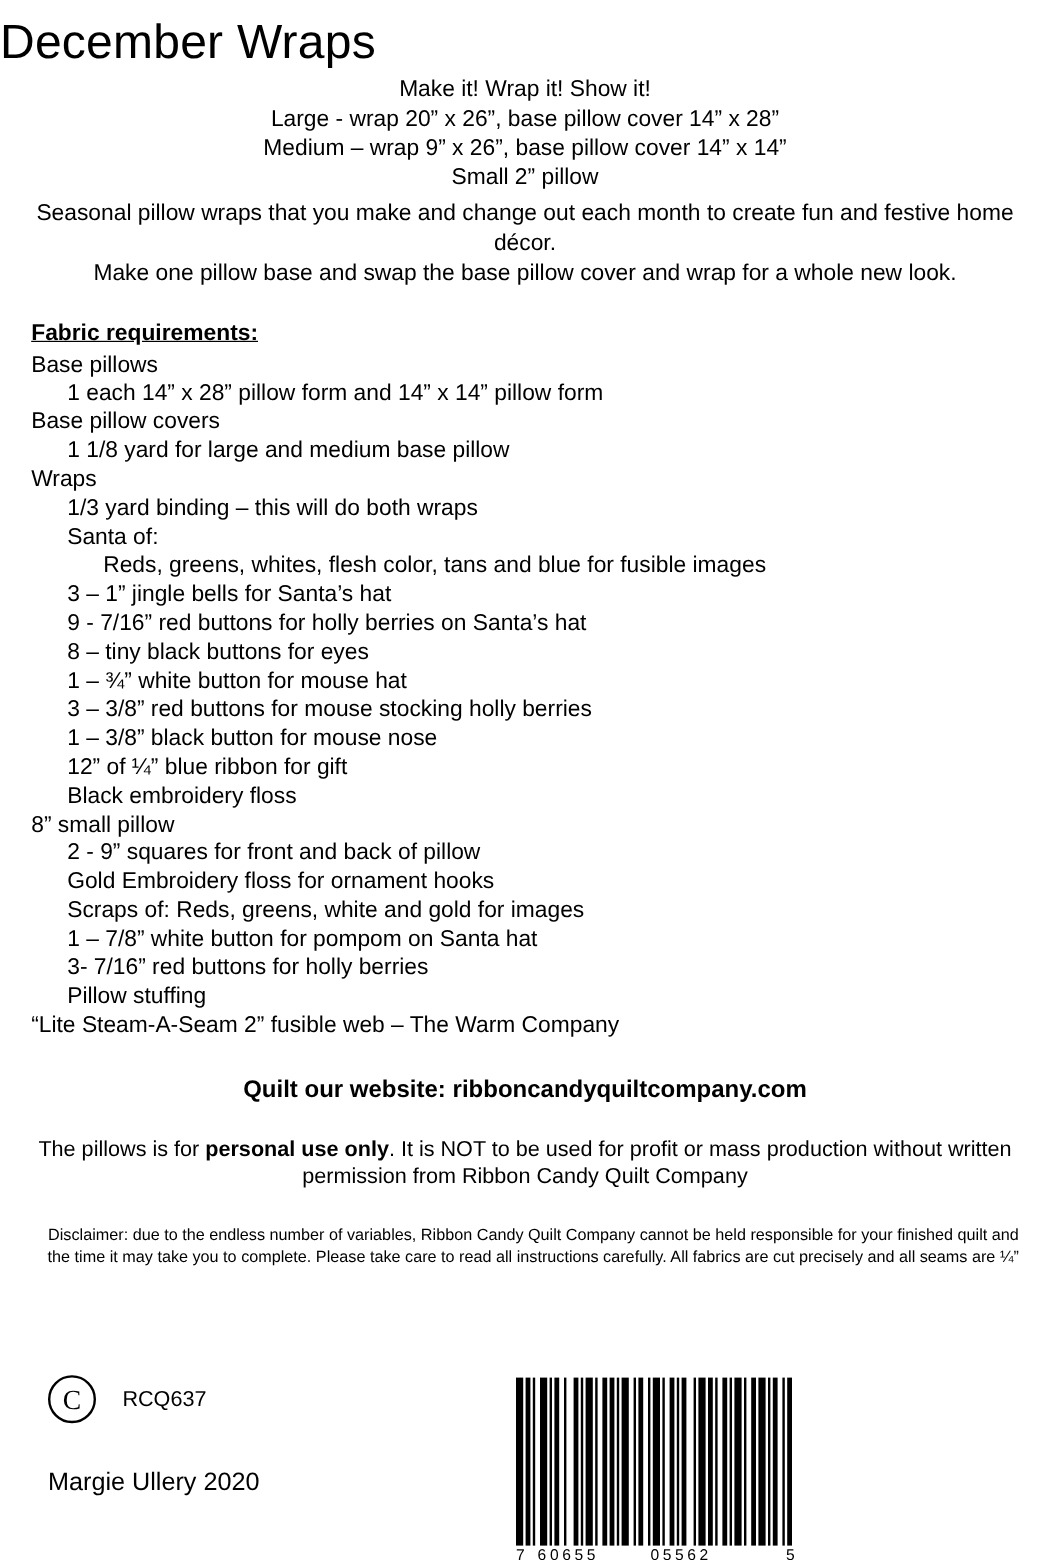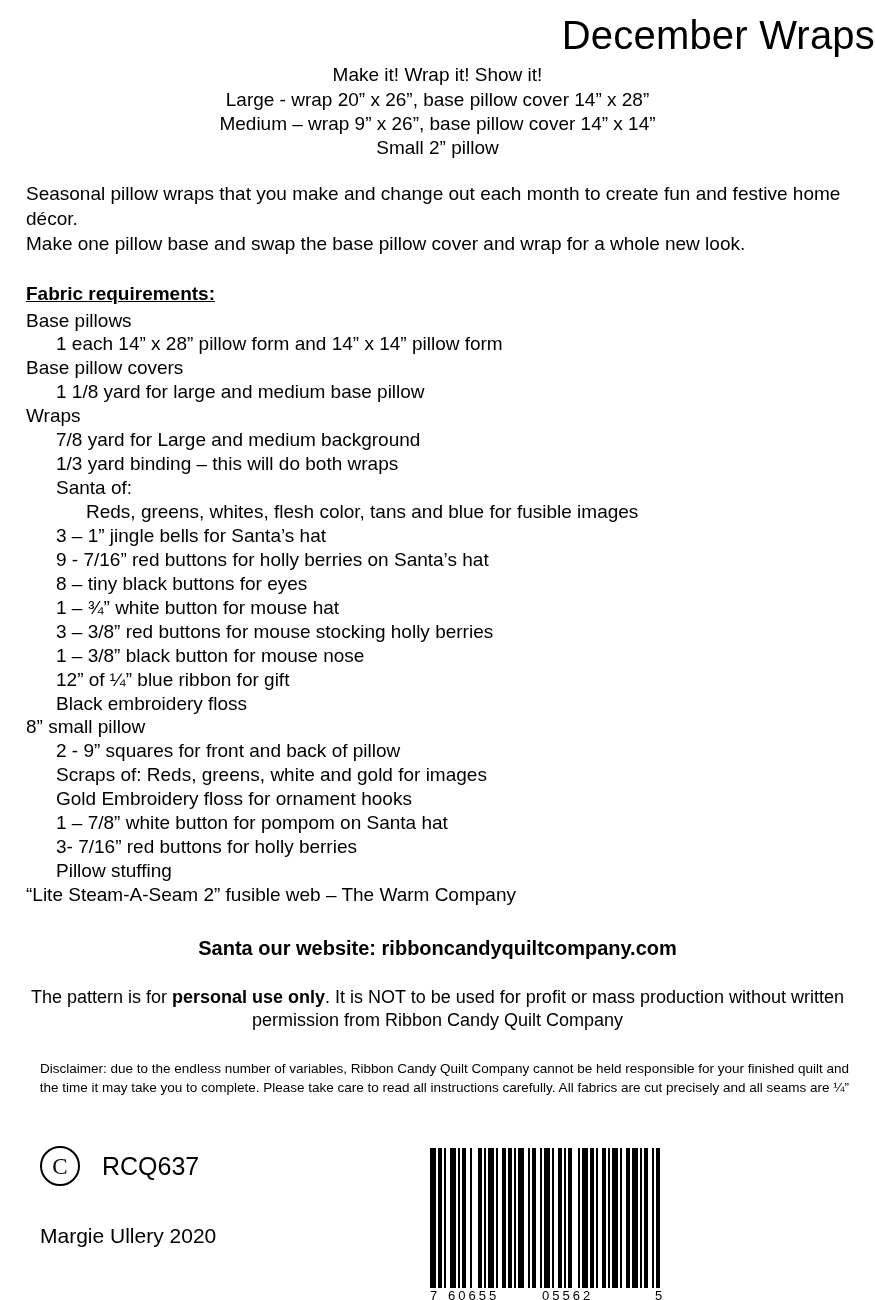--- a/index.html
+++ b/index.html
@@ -18,43 +18,43 @@
   .page {
     position: relative;
     width: 875px;
     height: 1300px;
     padding: 0;
     box-sizing: border-box;
   }
 
   
   .title {
-    text-align: right;
+    text-align: left;
     font-size: 40px;
     font-weight: normal;
     line-height: 1.08;
     margin: 14px 0 0 0;
     letter-spacing: 0.2px;
   }
   .subtitle {
     text-align: center;
     font-size: 19px;
     line-height: 1.28;
     margin-top: 6px;
   }
   .sizes {
     text-align: center;
     font-size: 19px;
     line-height: 1.28;
   }
 
   
   .intro {
-    margin: 22px 26px 0 26px;
-    text-align: left;
+    margin: 6px 26px 0 26px;
+    text-align: center;
     font-size: 19px;
     line-height: 1.3;
   }
   .intro .l2 {
     display: block;
   }
 
   
   .section-head {
     margin: 26px 0 0 26px;
@@ -118,21 +118,21 @@
     border-radius: 50%;
     display: flex;
     align-items: center;
     justify-content: center;
     font-size: 23px;
     font-family: "Liberation Serif", serif;
     line-height: 1;
   }
   .sku {
     margin-left: 22px;
-    font-size: 25px;
+    font-size: 18px;
   }
   .author {
     position: absolute;
     left: 40px;
     top: 100px;
     font-size: 21px;
   }
 
   
   .barcode-wrap {
@@ -184,49 +184,48 @@
   </div>
 
   <div class="section-head">Fabric requirements:</div>
 
   <div class="req-list" id="req-list">
       <div class="lvl0">Base pillows</div>
       <div class="lvl1">1 each 14” x 28” pillow form and 14” x 14” pillow form</div>
       <div class="lvl0">Base pillow covers</div>
       <div class="lvl1">1 1/8 yard for large and medium base pillow</div>
       <div class="lvl0">Wraps</div>
-      <div class="lvl1">7/8 yard for Large and medium background</div>
       <div class="lvl1">1/3 yard binding – this will do both wraps</div>
       <div class="lvl1">Santa of:</div>
       <div class="lvl2">Reds, greens, whites, flesh color, tans and blue for fusible images</div>
       <div class="lvl1">3 – 1” jingle bells for Santa’s hat</div>
       <div class="lvl1">9 -  7/16” red buttons for holly berries on Santa’s hat</div>
       <div class="lvl1">8 – tiny black buttons for eyes</div>
       <div class="lvl1">1 – ¾” white button for mouse hat</div>
       <div class="lvl1">3 – 3/8” red buttons for mouse stocking holly berries</div>
       <div class="lvl1">1 – 3/8” black button for mouse nose</div>
       <div class="lvl1">12” of ¼” blue ribbon for gift</div>
       <div class="lvl1">Black embroidery floss</div>
       <div class="lvl0">8” small pillow</div>
       <div class="lvl1">2 - 9” squares for front and back of pillow</div>
+      <div class="lvl1">Gold Embroidery floss for ornament hooks</div>
       <div class="lvl1">Scraps of: Reds, greens, white and gold for images</div>
-      <div class="lvl1">Gold Embroidery floss for ornament hooks</div>
       <div class="lvl1">1 – 7/8” white button for pompom on Santa hat</div>
       <div class="lvl1">3-  7/16” red buttons for holly berries</div>
       <div class="lvl1">Pillow stuffing</div>
       <div class="lvl0">“Lite Steam-A-Seam 2” fusible web – The Warm Company</div>
     </div>
 
   <div class="website">
-    <span>Santa our website:</span>
+    <span>Quilt our website:</span>
     <span>ribboncandyquiltcompany.com</span>
   </div>
 
   <div class="usage">
-    <span>The pattern is for </span><b>personal use only</b><span>.  It is NOT to be used for profit or mass production without written permission from Ribbon Candy Quilt Company</span>
+    <span>The pillows is for </span><b>personal use only</b><span>.  It is NOT to be used for profit or mass production without written permission from Ribbon Candy Quilt Company</span>
   </div>
 
   <div class="disclaimer">Disclaimer:  due to the endless number of variables, Ribbon Candy Quilt Company cannot be held responsible for your finished quilt and the time it may take you to complete.   Please take care to read all instructions carefully.  All fabrics are cut precisely and all seams are ¼”</div>
 
   <div class="footer">
 
     <div class="copyright-row">
       <span class="c-circle">C</span>
       <span class="sku">RCQ637</span>
     </div>

